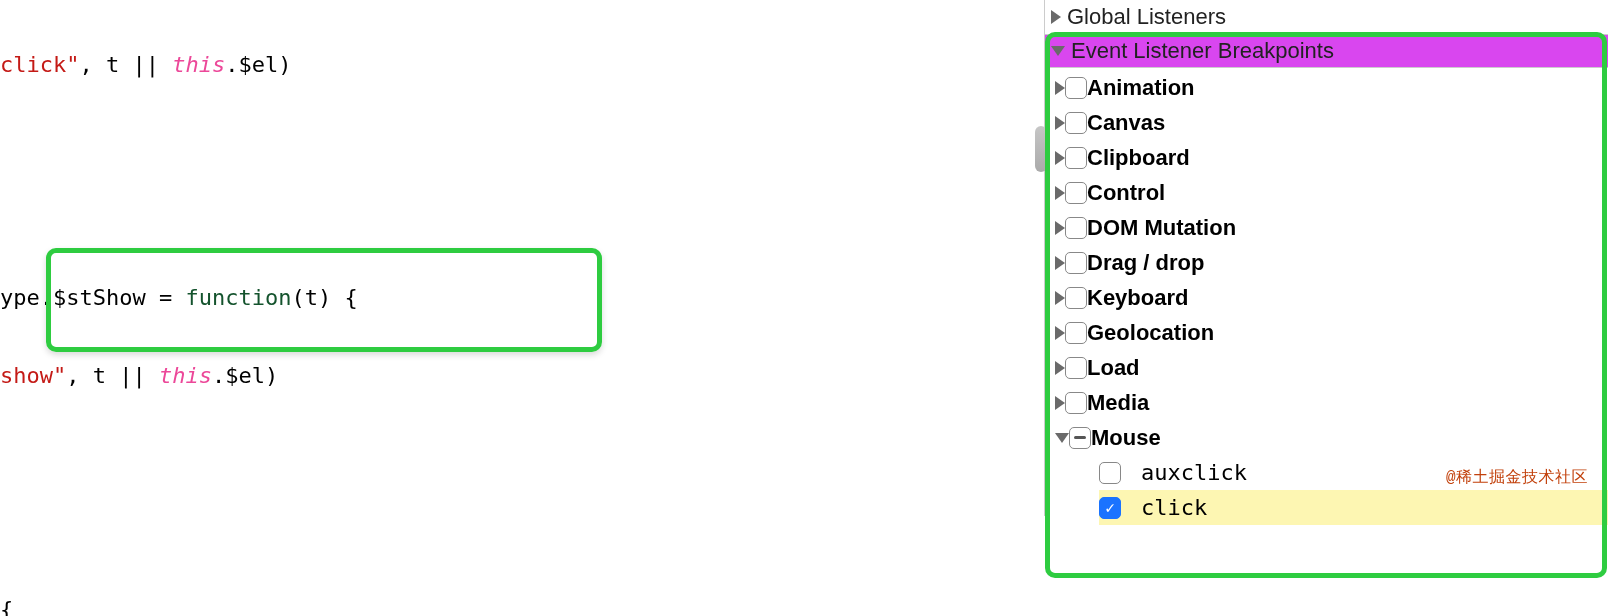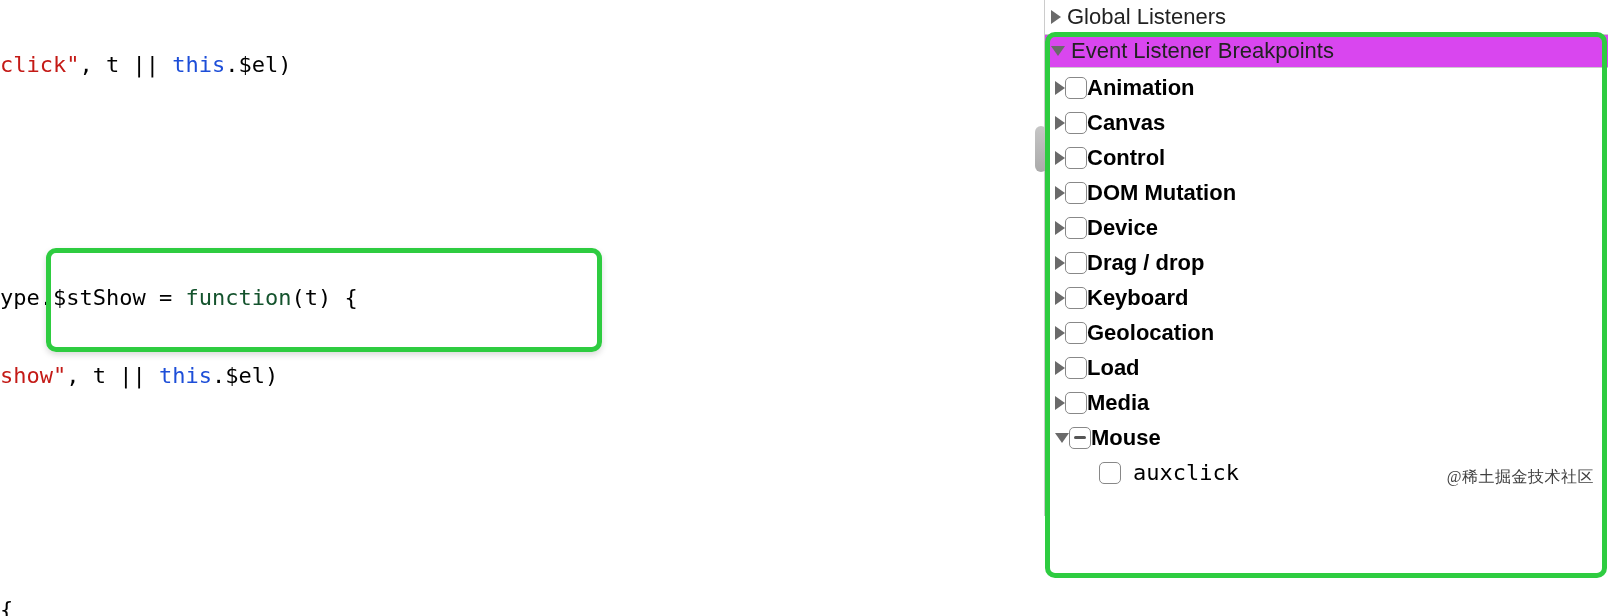--- a/index.html
+++ b/index.html
@@ -23,21 +23,21 @@
     width: 1044px;
     height: 616px;
     position: relative;
     overflow: hidden;
     line-height: 1.18;
     white-space: pre;
   }
   .code-panel .ln { display: block; }
   .tok-str  { color: #c41a16; }
   .tok-fn   { color: #14532d; }
-  .tok-this { color: #1d4ed8; }
+  .tok-this { color: #ec4899; font-style: italic; }
   
   .green-rect {
     position: absolute;
     border: 5px solid #2ecc40;
     border-radius: 10px;
     box-shadow: 0 3px 6px rgba(0,0,0,.15);
     pointer-events: none;
   }
   .green-code  { left: 46px;  top: 248px; width: 556px; height: 104px; }
 
@@ -82,32 +82,32 @@
   }
   .checkbox-ind::after{
     content:""; width:12px; height:3px; background:#555; border-radius:2px;
   }
   .checkbox-on{
     background:#1a73ff; border-color:#1a73ff; color:#fff; font-size:16px; line-height:1;
   }
   .checkbox-on::after{ content:"✓"; color:#fff; font-weight:700;}
   .sub-list { padding-left: 44px; }
   .sub {
-    display:flex; align-items:center; gap:12px; height:35px;
+    display:flex; align-items:center; gap:20px; height:35px;
     font-family: Menlo, Consolas, monospace;
   }
   .sub.sel { background:#fdf6b2; }
   
   .scroller {
     position:absolute; left:-10px; top:126px; width:12px; height:46px;
     background: linear-gradient(#c6c6c6,#aaa); border-radius:6px;
   }
   .watermark{
-    position:absolute; right:14px; bottom:28px; color:#404040;
-    font-size:16px; font-family: Liberation Serif, serif; letter-spacing:.5px;
+    position:absolute; right:20px; bottom:28px; color:#c2410c;
+    font-size:16px; font-family: Liberation Mono, monospace; letter-spacing:.5px;
   }
 </style>
 </head>
 <body>
 
 <div class="root">
 
   <div class="code-panel">
     <span class="ln"><span class="tok-str">click"</span><span>, t || </span><span class="tok-this">this</span><span>.$el)</span></span>
     <span class="ln"> </span>
@@ -156,31 +156,31 @@
           <span>Animation</span>
         </div>
       <div class="cat">
           <span class="tri tri-right"></span>
           <span class="checkbox"></span>
           <span>Canvas</span>
         </div>
       <div class="cat">
           <span class="tri tri-right"></span>
           <span class="checkbox"></span>
+          <span>Clipboard</span>
+        </div>
+      <div class="cat">
+          <span class="tri tri-right"></span>
+          <span class="checkbox"></span>
           <span>Control</span>
         </div>
       <div class="cat">
           <span class="tri tri-right"></span>
           <span class="checkbox"></span>
           <span>DOM Mutation</span>
-        </div>
-      <div class="cat">
-          <span class="tri tri-right"></span>
-          <span class="checkbox"></span>
-          <span>Device</span>
         </div>
       <div class="cat">
           <span class="tri tri-right"></span>
           <span class="checkbox"></span>
           <span>Drag / drop</span>
         </div>
       <div class="cat">
           <span class="tri tri-right"></span>
           <span class="checkbox"></span>
           <span>Keyboard</span>
@@ -204,20 +204,24 @@
       <div class="cat">
           <span class="tri tri-down"></span>
           <span class="checkbox-ind"></span>
           <span>Mouse</span>
         </div>
       <div class="sub-list">
         <div class="sub">
             <span class="checkbox"></span>
             <span>auxclick</span>
           </div>
+        <div class="sub sel">
+            <span class="checkbox-on"></span>
+            <span>click</span>
+          </div>
       </div>
     </div>
 
     <div class="green-panel"></div>
     <div class="watermark">@稀土掘金技术社区</div>
   </div>
 
 </div>
 
 </body></html>

